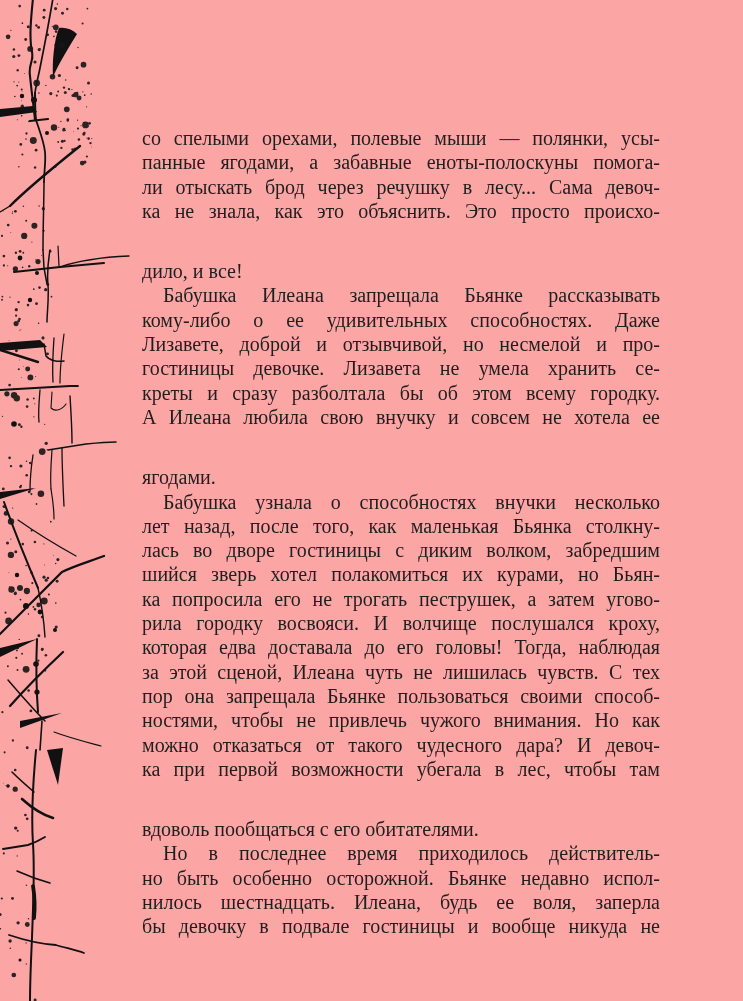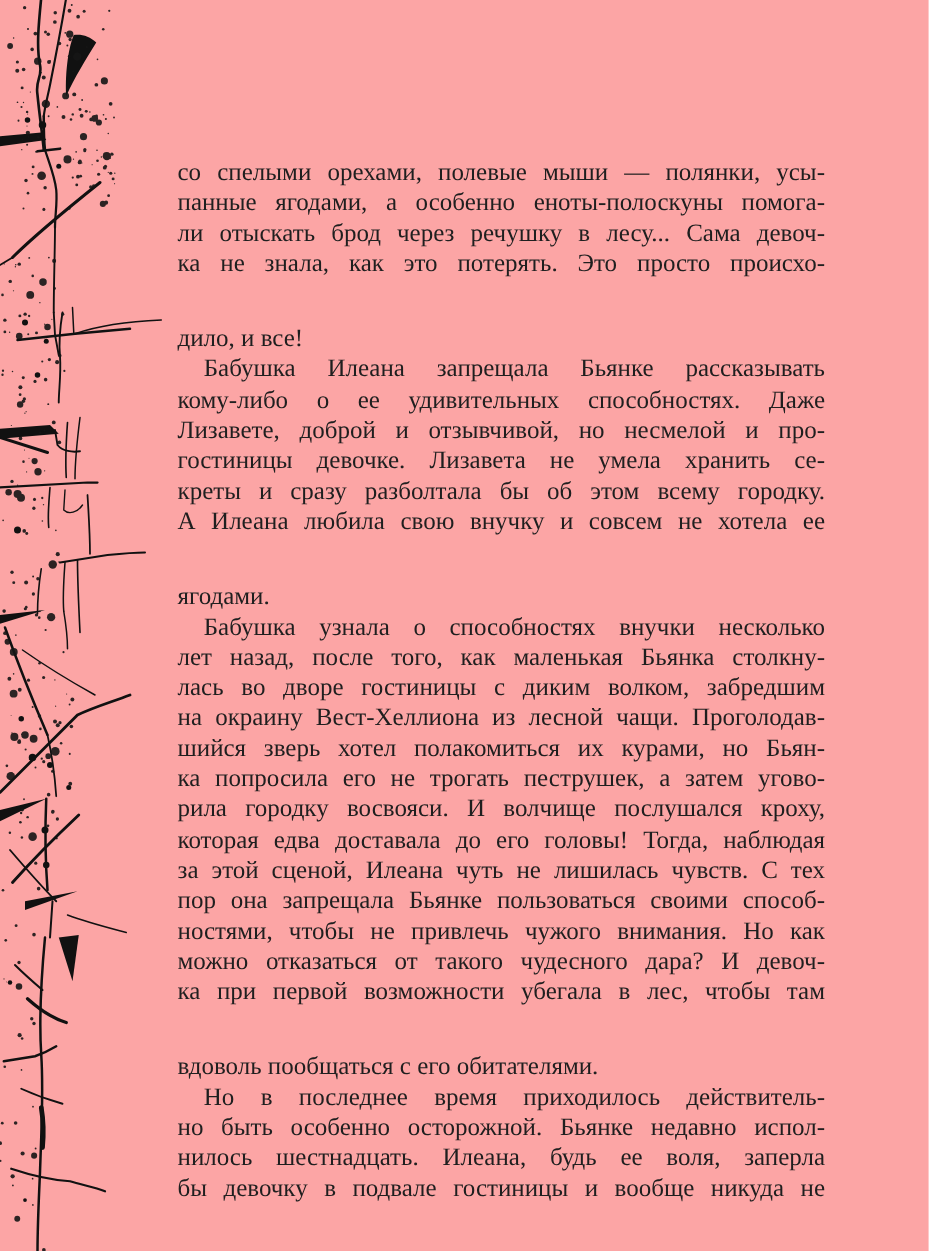--- a/index.html
+++ b/index.html
@@ -426,39 +426,38 @@
         <circle cx="27.2" cy="818.8" r="1.36"></circle>
         <circle cx="28.6" cy="690.5" r="1.28"></circle>
         <circle cx="26.4" cy="885.3" r="0.70"></circle>
         <circle cx="35.1" cy="999.9" r="1.48"></circle>
       </g>
   </svg>
 
   <div class="text-block">
       <div class="paragraph">
         <div class="line">со спелыми орехами, полевые мыши — полянки, усы-</div>
-        <div class="line">панные ягодами, а особенно еноты-полоскуны помога-</div>
+        <div class="line">панные ягодами, а забавные еноты-полоскуны помога-</div>
         <div class="line">ли отыскать брод через речушку в лесу... Сама девоч-</div>
-        <div class="line">ка не знала, как это потерять. Это просто происхо-</div>
+        <div class="line">ка не знала, как это объяснить. Это просто происхо-</div>
         <div class="line last">дило, и все!</div>
       </div>
       <div class="paragraph">
         <div class="line indent">Бабушка Илеана запрещала Бьянке рассказывать</div>
         <div class="line">кому-либо о ее удивительных способностях. Даже</div>
         <div class="line">Лизавете, доброй и отзывчивой, но несмелой и про-</div>
         <div class="line">гостиницы девочке. Лизавета не умела хранить се-</div>
         <div class="line">креты и сразу разболтала бы об этом всему городку.</div>
         <div class="line">А Илеана любила свою внучку и совсем не хотела ее</div>
         <div class="line last">ягодами.</div>
       </div>
       <div class="paragraph">
         <div class="line indent">Бабушка узнала о способностях внучки несколько</div>
         <div class="line">лет назад, после того, как маленькая Бьянка столкну-</div>
         <div class="line">лась во дворе гостиницы с диким волком, забредшим</div>
-        <div class="line">на окраину Вест-Хеллиона из лесной чащи. Проголодав-</div>
         <div class="line">шийся зверь хотел полакомиться их курами, но Бьян-</div>
         <div class="line">ка попросила его не трогать пеструшек, а затем угово-</div>
         <div class="line">рила городку восвояси. И волчище послушался кроху,</div>
         <div class="line">которая едва доставала до его головы! Тогда, наблюдая</div>
         <div class="line">за этой сценой, Илеана чуть не лишилась чувств. С тех</div>
         <div class="line">пор она запрещала Бьянке пользоваться своими способ-</div>
         <div class="line">ностями, чтобы не привлечь чужого внимания. Но как</div>
         <div class="line">можно отказаться от такого чудесного дара? И девоч-</div>
         <div class="line">ка при первой возможности убегала в лес, чтобы там</div>
         <div class="line last">вдоволь пообщаться с его обитателями.</div>

